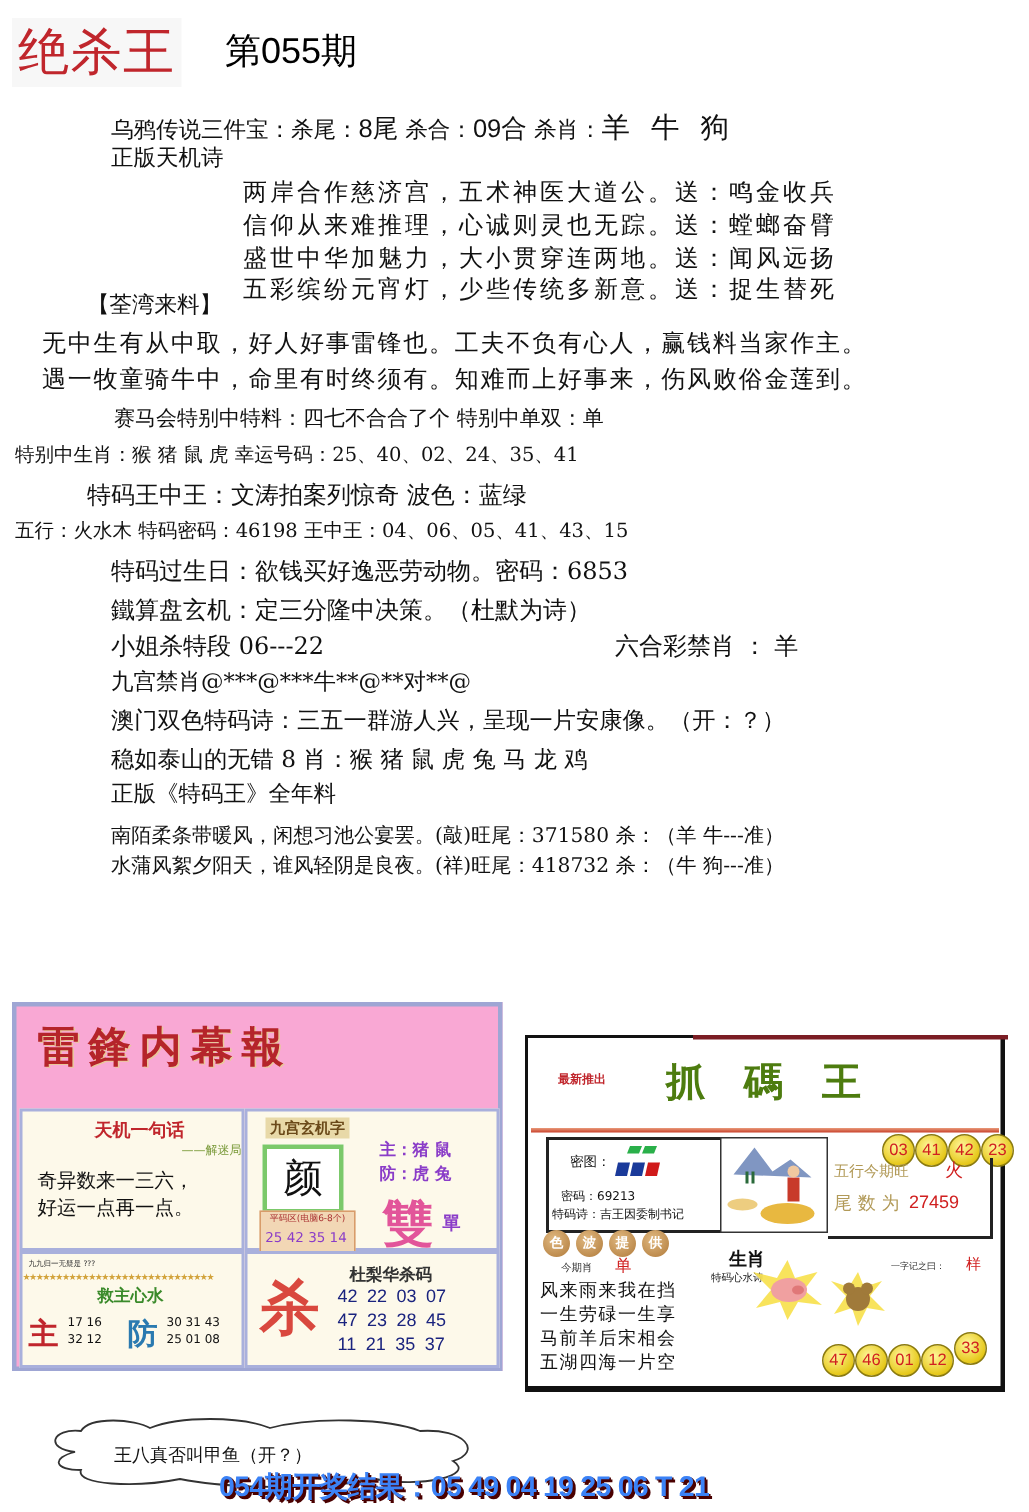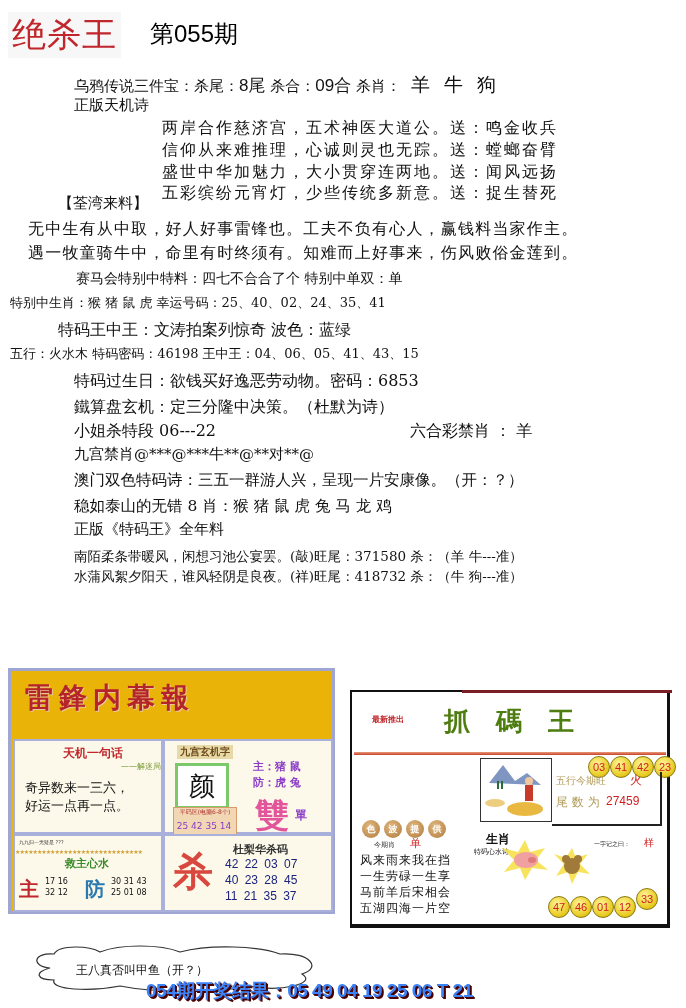--- a/index.html
+++ b/index.html
@@ -14,21 +14,21 @@
   
   #brand { left: 8px; top: 12px; font-size: 34px; color: #c0262c; font-family: "DejaVu Serif", serif; letter-spacing: 1px; background: #f7f7f7; padding: 0 4px; }
   #issue { left: 150px; top: 18px; font-size: 24px; font-family: "Liberation Sans", sans-serif; color: #000; }
 
   .line { font-size: 15px; }
   .poem { font-size: 16px; letter-spacing: 2px; font-family: "DejaVu Serif", serif; }
   .big  { font-size: 13px; }
   .small-poem { font-size: 13.5px; font-family: "DejaVu Serif", serif; }
 
   
-  #panel-left { left: 8px; top: 668px; width: 327px; height: 246px; background: #eab308; border: 3px solid #9fa6d4; box-sizing: border-box; }
+  #panel-left { left: 8px; top: 668px; width: 327px; height: 246px; background: #f9a8d4; border: 3px solid #9fa6d4; box-sizing: border-box; }
   #panel-left .title { position: absolute; left: 14px; top: 8px; font-size: 28px; font-weight: bold; color: #b5242a; letter-spacing: 6px; font-family: "DejaVu Serif", serif; text-shadow: 1px 1px 0 #e8c89a; }
   .sub-box { position: absolute; border: 2px solid #a9b0dc; box-sizing: border-box; background: #fdf9ea; }
   #tj-box { left: 2px; top: 68px; width: 150px; height: 95px; }
   #tj-title { position: absolute; left: 48px; top: 4px; font-size: 12px; color: #c0262c; font-weight: bold; text-align: right; }
   #tj-sub { position: absolute; left: 106px; top: 20px; font-size: 8px; color: #7a9a3a; }
   #tj-text { position: absolute; left: 10px; top: 38px; font-size: 13px; line-height: 18px; font-family: "DejaVu Serif", serif; }
   #jg-box { left: 152px; top: 68px; width: 170px; height: 95px; }
   #jg-label { position: absolute; left: 12px; top: 4px; font-size: 10px; color: #6b4a1a; font-weight: bold; background: #e8d9a8; padding: 0 3px; }
   #jg-char-box { position: absolute; left: 10px; top: 22px; width: 48px; height: 40px; border: 3px solid #7bc96a; background: #fff; text-align: center; font-size: 26px; line-height: 40px; font-family: "DejaVu Serif", serif; }
   #jg-ping { position: absolute; left: 8px; top: 66px; width: 62px; height: 26px; background: #f2d7b5; border: 1px solid #d89c6a; font-size: 6px; color: #a33; text-align: center; }
@@ -83,21 +83,21 @@
   #cloud-text { left: 76px; top: 962px; font-size: 12px; font-family: "DejaVu Serif", serif; }
   #result { left: 146px; top: 978px; font-size: 19px; font-weight: bold; color: #3b82f6; font-family: "Liberation Sans", sans-serif; text-shadow: 1px 1px 0 #4a0000, 2px 2px 0 #4a0000; letter-spacing: -0.5px; }
 </style>
 </head>
 <body>
 
 <div id="brand" class="abs">绝杀王</div>
 <div id="issue" class="abs">第055期</div>
 
 <div class="abs line" style="left:74px; top:72px;">
-  <span class="serif">乌鸦传说三件宝：杀尾：</span><span class="sans" style="font-size:17px">8尾</span><span class="serif"> 杀合：</span><span class="sans" style="font-size:17px">09合</span><span class="serif"> 杀肖：</span><span style="font-size:19px; margin-left:10px; word-spacing:8px">羊 牛 狗</span>
+  <span class="serif">乌鸦传说三件宝：杀尾：</span><span class="sans" style="font-size:17px">8尾</span><span class="serif"> 杀合：</span><span class="sans" style="font-size:17px">09合</span><span class="serif"> 杀肖：</span><span style="font-size:19px; margin-left:0; word-spacing:8px">羊 牛 狗</span>
 </div>
 <div class="abs line serif" style="left:74px; top:96px;">正版天机诗</div>
 
 <div class="abs poem" style="left:162px; top:118px;">两岸合作慈济宫，五术神医大道公。送：鸣金收兵</div>
 <div class="abs poem" style="left:162px; top:140px;">信仰从来难推理，心诚则灵也无踪。送：螳螂奋臂</div>
 <div class="abs poem" style="left:162px; top:162px;">盛世中华加魅力，大小贯穿连两地。送：闻风远扬</div>
 <div class="abs poem" style="left:162px; top:183px;">五彩缤纷元宵灯，少些传统多新意。送：捉生替死</div>
 
 <div class="abs serif" style="left:58px; top:194px; font-size:15px;">【荃湾来料】</div>
 <div class="abs poem" style="left:28px; top:219px; letter-spacing:1.2px;">无中生有从中取，好人好事雷锋也。工夫不负有心人，赢钱料当家作主。</div>
@@ -157,32 +157,44 @@
       <div>30 31 43</div>
       <div>25 01 08</div>
     </div>
   </div>
 
   <div id="dl-box" class="sub-box">
     <div id="dl-char">杀</div>
     <div id="dl-title">杜梨华杀码</div>
     <div id="dl-nums">
       <div>42 22 03 07</div>
-      <div>40 23 28 45</div>
+      <div>47 23 28 45</div>
       <div>11 21 35 37</div>
     </div>
   </div>
 </div>
 
 <div id="panel-right" class="abs">
   <div id="pr-topline"></div>
   <div id="pr-new">最新推出</div>
   <div id="pr-title">抓碼王</div>
   <div id="pr-rule"></div>
 
+  <div id="mi-box">
+    <div id="mi-tu" class="serif">密图：</div>
+    <svg id="mi-logo" viewBox="0 0 32 22">
+      <polygon points="12,0 20,0 18,5 10,5" fill="#2ab04a"></polygon>
+      <polygon points="22,0 30,0 28,5 20,5" fill="#2ab04a"></polygon>
+      <polygon points="4,11 12,11 10,20 2,20" fill="#1a3a9a"></polygon>
+      <polygon points="14,11 22,11 20,20 12,20" fill="#1a3a9a"></polygon>
+      <polygon points="24,11 32,11 30,20 22,20" fill="#d01a1a"></polygon>
+    </svg>
+    <div id="mi-code">密码：69213</div>
+    <div id="mi-poem">特码诗：吉王因委制书记</div>
+  </div>
 
   <div id="pic-box">
     <svg width="70" height="62" viewBox="0 0 70 62">
       <polygon points="8,24 22,6 34,22 46,14 60,26" fill="#4a6aa8" opacity="0.7"></polygon>
       <rect x="16" y="22" width="2" height="8" fill="#2a6a3a"></rect>
       <rect x="20" y="22" width="2" height="8" fill="#2a6a3a"></rect>
       <ellipse cx="44" cy="50" rx="18" ry="7" fill="#e8b840"></ellipse>
       <rect x="44" y="26" width="8" height="16" fill="#c83a2a"></rect>
       <circle cx="48" cy="22" r="4" fill="#f0c8a0"></circle>
       <ellipse cx="14" cy="44" rx="10" ry="4" fill="#e8c060" opacity="0.8"></ellipse>

